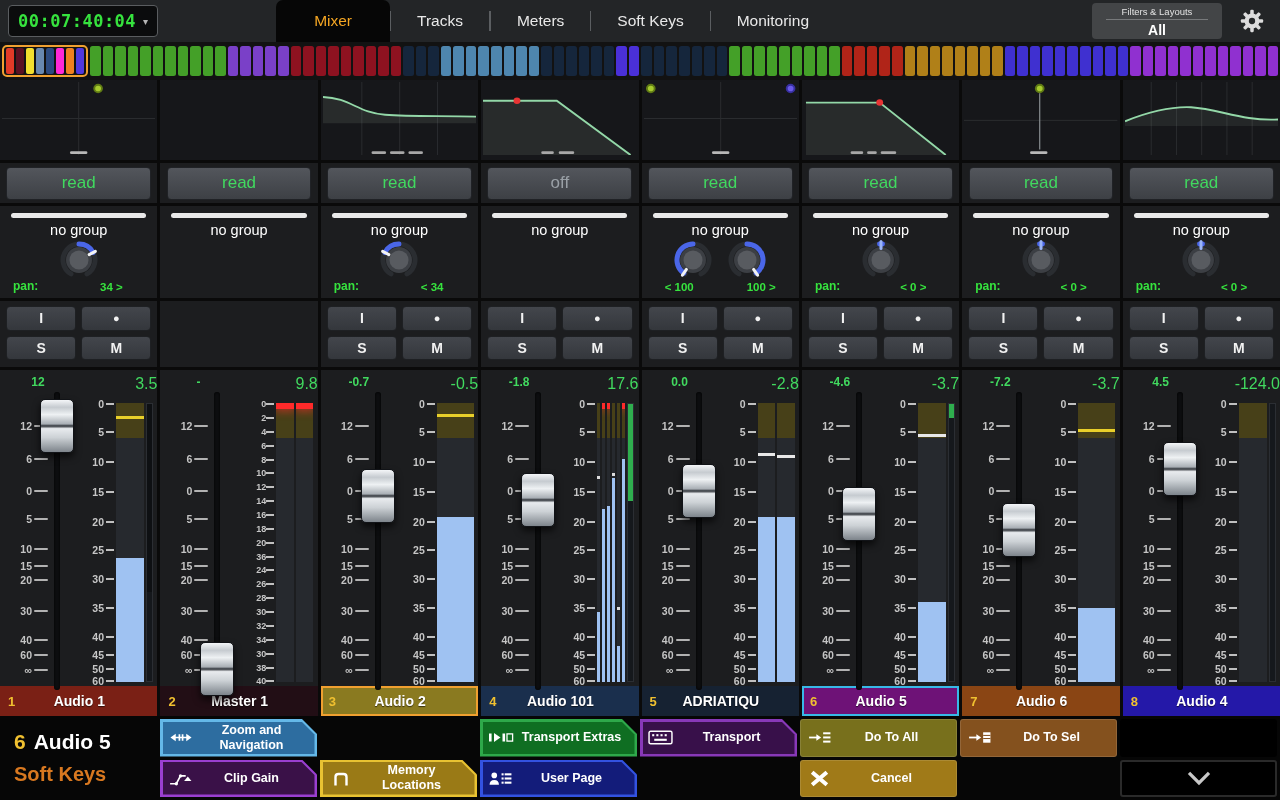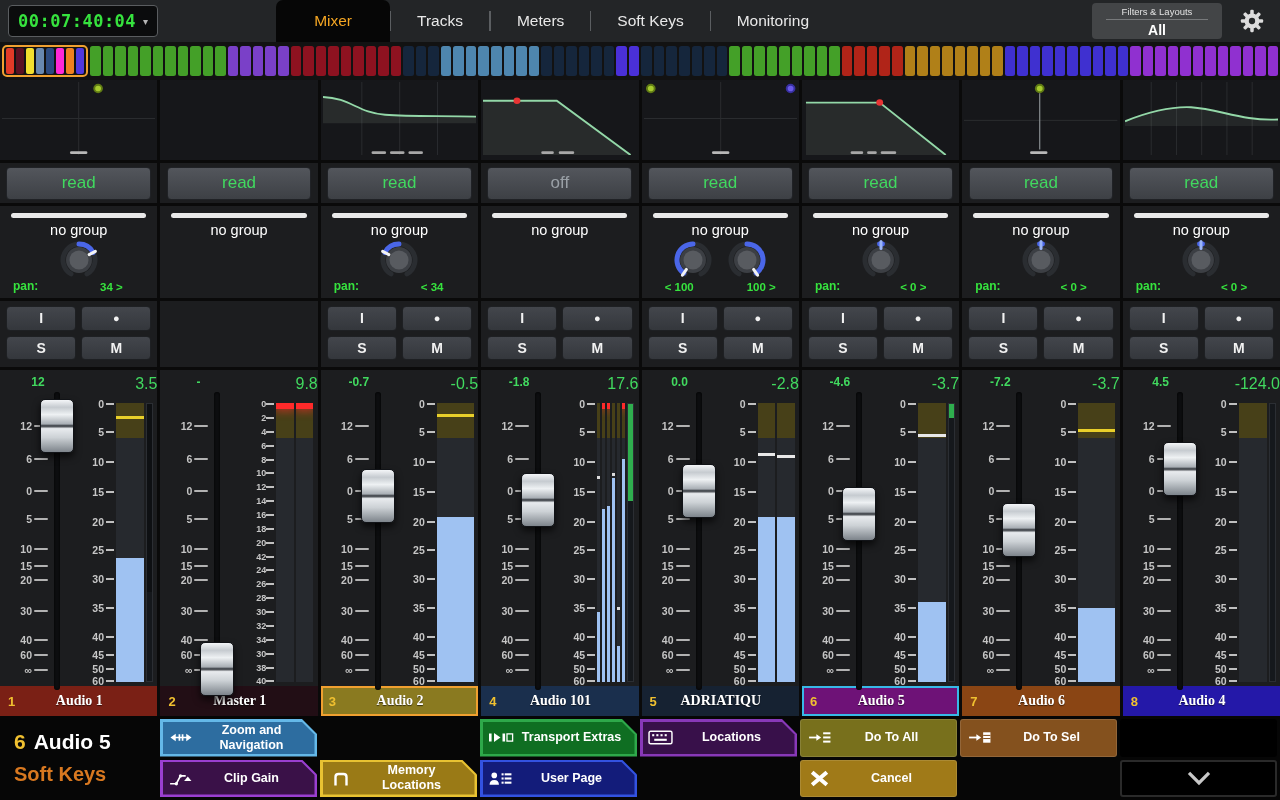--- a/index.html
+++ b/index.html
@@ -69,21 +69,21 @@
   .mfill{position:absolute;left:0;right:0;bottom:0;background:#9fc2f2;}
   .mpeak{position:absolute;left:0;right:0;height:3px;}
   .mclip{position:absolute;top:0;left:0;right:0;height:6px;background:#ff2a2a;box-shadow:0 0 9px 2px rgba(255,42,42,.6);}
   .sidestrip{flex:0 0 7px;position:relative;background:#15181c;border:1px solid #2b2e33;box-sizing:border-box;}
   .sidefill{position:absolute;top:0;left:0;right:0;}
 
   
   .names{height:30px;flex:0 0 30px;display:flex;gap:3px;background:#0a0a0a;margin-top:0;}
   .namecell{flex:1 1 0;display:flex;align-items:center;min-width:0;box-sizing:border-box;}
   .namecell .nnum{margin-left:8px;color:#f0c030;font-size:13px;font-weight:bold;flex:0 0 auto;}
-  .namecell .nname{flex:1;text-align:center;color:#fff;font-weight:bold;font-size:14px;margin-right:14px;white-space:nowrap;overflow:hidden;text-shadow:0 1px 1px rgba(0,0,0,.6);font-family:Liberation Serif, serif;}
+  .namecell .nname{flex:1;text-align:center;color:#fff;font-weight:bold;font-size:14px;margin-right:14px;white-space:nowrap;overflow:hidden;text-shadow:0 1px 1px rgba(0,0,0,.6);}
 
   
   .bottom{flex:1;display:flex;background:#060606;}
   .attn{width:160px;flex:0 0 160px;display:flex;flex-direction:column;justify-content:center;padding-left:14px;box-sizing:border-box;gap:9px;}
   .attn-line{font-size:21px;font-weight:bold;color:#fff;}
   .attn-line .anum{color:#f0c030;margin-right:8px;}
   .sk-panel-label{font-size:20px;font-weight:bold;color:#d87820;}
   .skgrid{flex:1;display:grid;grid-template-columns:repeat(7,1fr);grid-template-rows:1fr 1fr;gap:3px;padding:3px 3px 3px 0;}
   .skcell{position:relative;min-width:0;}
   .skb{position:absolute;inset:0;}
@@ -404,21 +404,21 @@
             <div class="ml" style="top: 89.2px;">12</div>
             <div class="mtick" style="top: 89.2px;"></div>
             <div class="ml" style="top: 103.1px;">14</div>
             <div class="mtick" style="top: 103.1px;"></div>
             <div class="ml" style="top: 117px;">16</div>
             <div class="mtick" style="top: 117px;"></div>
             <div class="ml" style="top: 130.8px;">18</div>
             <div class="mtick" style="top: 130.8px;"></div>
             <div class="ml" style="top: 144.7px;">20</div>
             <div class="mtick" style="top: 144.7px;"></div>
-            <div class="ml" style="top: 158.6px;">42</div>
+            <div class="ml" style="top: 158.6px;">36</div>
             <div class="mtick" style="top: 158.6px;"></div>
             <div class="ml" style="top: 172.4px;">24</div>
             <div class="mtick" style="top: 172.4px;"></div>
             <div class="ml" style="top: 186.3px;">26</div>
             <div class="mtick" style="top: 186.3px;"></div>
             <div class="ml" style="top: 200.2px;">28</div>
             <div class="mtick" style="top: 200.2px;"></div>
             <div class="ml" style="top: 214.1px;">30</div>
             <div class="mtick" style="top: 214.1px;"></div>
             <div class="ml" style="top: 227.9px;">32</div>
@@ -1174,21 +1174,21 @@
                   <rect x="1" y="1" width="22" height="12" rx="1.5" fill="none" stroke="#fff" stroke-width="1.4"></rect>
                   <g fill="#fff">
                     <rect x="4" y="3.8" width="2" height="2"></rect>
                     <rect x="8" y="3.8" width="2" height="2"></rect>
                     <rect x="12" y="3.8" width="2" height="2"></rect>
                     <rect x="16" y="3.8" width="2" height="2"></rect>
                     <rect x="6" y="8.2" width="12" height="2"></rect>
                   </g>
                 </svg>
               </span>
-              <span class="sklabel">Locations</span>
+              <span class="sklabel">Transport</span>
             </div>
           </div>
         </div>
         <div class="skcell" style="grid-area: 1 / 5;">
           <div class="skb plain" style="background: rgb(120, 112, 28); border: 1px solid rgba(255, 255, 255, 0.12);">
             <div class="skin">
               <span class="skicon">
                 <svg viewBox="0 0 24 16" width="25" height="17">
                   <path d="M2 8 H11" stroke="#fff" stroke-width="1.7" fill="none"></path>
                   <path d="M9 4.8 L13.6 8 L9 11.2 Z" fill="#fff"></path>

